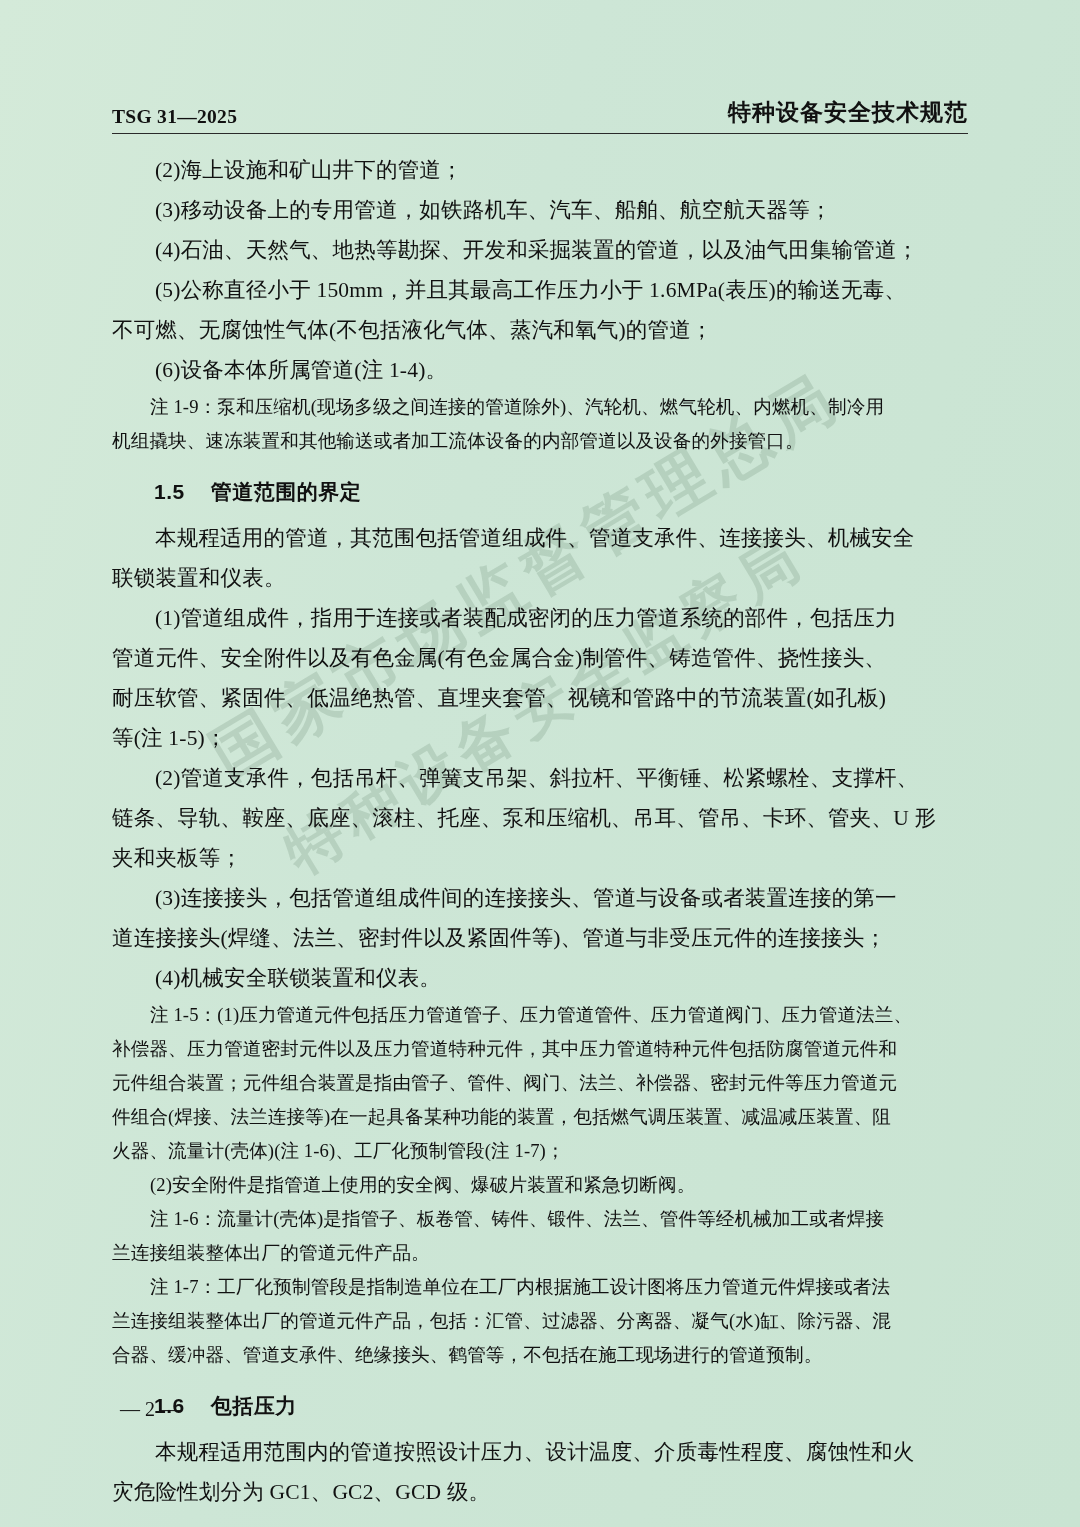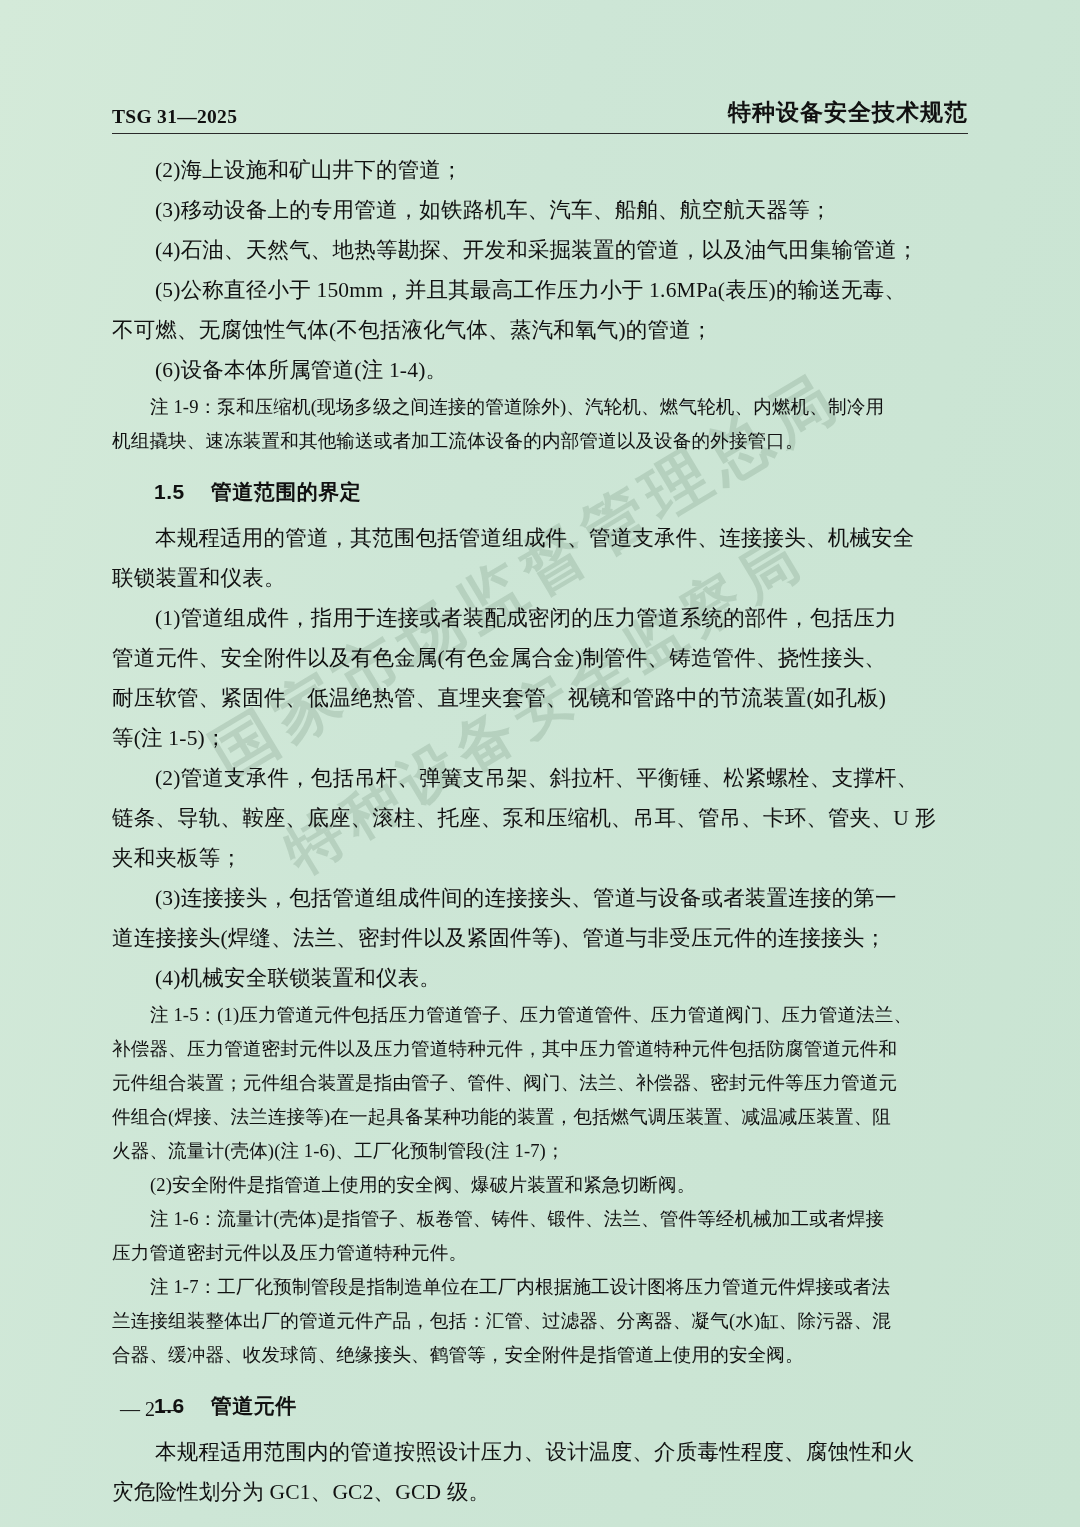--- a/index.html
+++ b/index.html
@@ -164,28 +164,28 @@
       <p class="ind1">(4)机械安全联锁装置和仪表。</p>
 
       <p class="note">注 1-5：(1)压力管道元件包括压力管道管子、压力管道管件、压力管道阀门、压力管道法兰、</p>
       <p class="note cont">补偿器、压力管道密封元件以及压力管道特种元件，其中压力管道特种元件包括防腐管道元件和</p>
       <p class="note cont">元件组合装置；元件组合装置是指由管子、管件、阀门、法兰、补偿器、密封元件等压力管道元</p>
       <p class="note cont">件组合(焊接、法兰连接等)在一起具备某种功能的装置，包括燃气调压装置、减温减压装置、阻</p>
       <p class="note cont">火器、流量计(壳体)(注 1-6)、工厂化预制管段(注 1-7)；</p>
       <p class="note">(2)安全附件是指管道上使用的安全阀、爆破片装置和紧急切断阀。</p>
 
       <p class="note">注 1-6：流量计(壳体)是指管子、板卷管、铸件、锻件、法兰、管件等经机械加工或者焊接</p>
-      <p class="note cont">压力管道密封元件以及压力管道特种元件。</p>
+      <p class="note cont">兰连接组装整体出厂的管道元件产品。</p>
 
       <p class="note">注 1-7：工厂化预制管段是指制造单位在工厂内根据施工设计图将压力管道元件焊接或者法</p>
       <p class="note cont">兰连接组装整体出厂的管道元件产品，包括：汇管、过滤器、分离器、凝气(水)缸、除污器、混</p>
-      <p class="note cont">合器、缓冲器、收发球筒、绝缘接头、鹤管等，安全附件是指管道上使用的安全阀。</p>
+      <p class="note cont">合器、缓冲器、管道支承件、绝缘接头、鹤管等，不包括在施工现场进行的管道预制。</p>
 
       <div class="h2">
-        <span class="num">1.6</span><span>管道元件</span>
+        <span class="num">1.6</span><span>包括压力</span>
       </div>
 
       <p class="ind1">本规程适用范围内的管道按照设计压力、设计温度、介质毒性程度、腐蚀性和火</p>
       <p class="ind0">灾危险性划分为 GC1、GC2、GCD 级。</p>
 
     </div>
   </div>
 
   <div class="footer">— 2 —</div>
 

